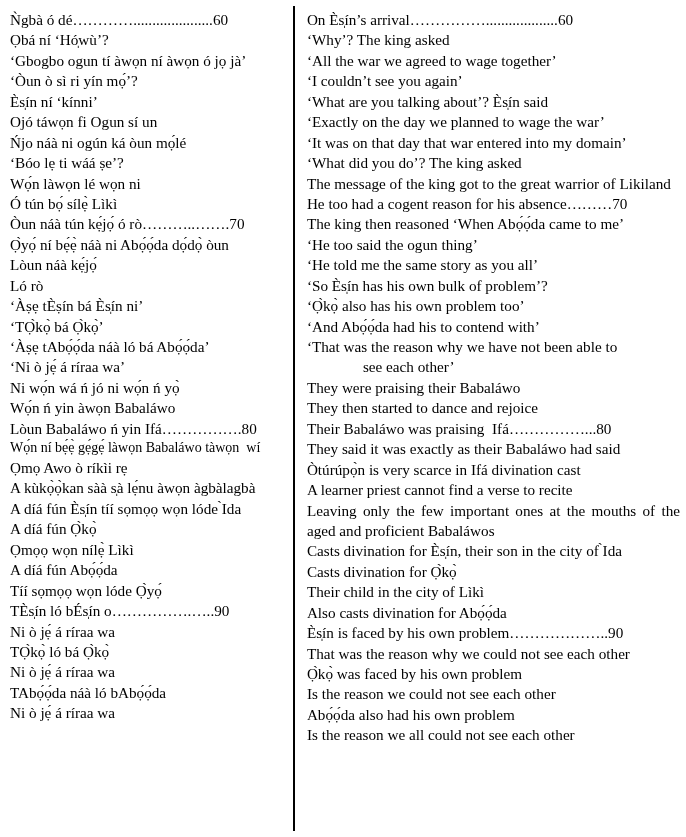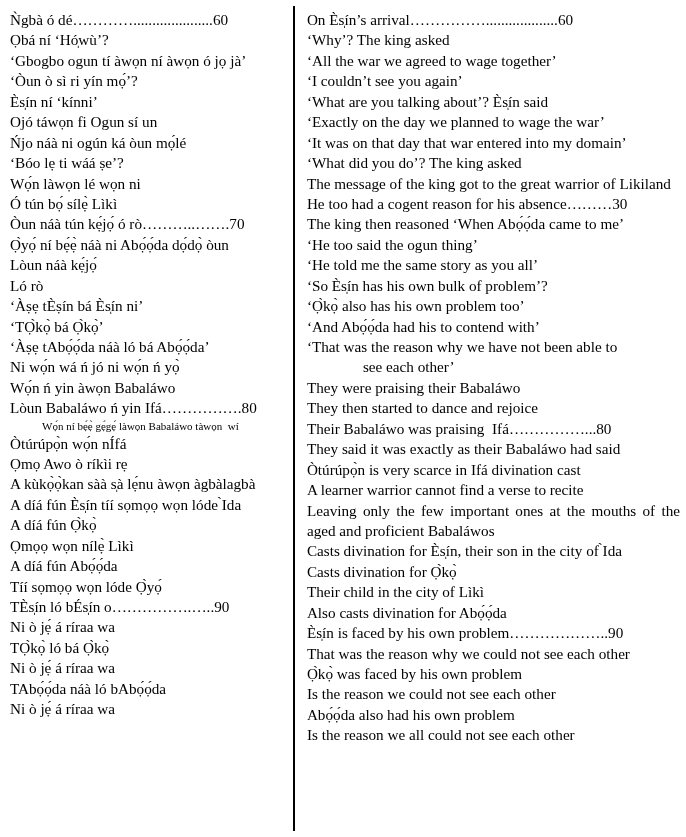--- a/index.html
+++ b/index.html
@@ -41,22 +41,21 @@
     padding-right: 6px;
   }
   .line {
     font-size: 15.2px;
     line-height: 1.345;
     white-space: pre-wrap;
     margin: 0;
     padding: 0;
   }
   .line.small {
-    font-size: 11px;
-    margin-left: 32px;
+    font-size: 14px;
   }
   .line.justify {
     text-align: justify;
     text-align-last: left;
   }
   .line.center-ish {
     padding-left: 56px;
   }
 </style>
 </head>
@@ -75,25 +74,25 @@
       <p class="line">‘Bóo lẹ ti wáá ṣe’?</p>
       <p class="line">Wọ́n làwọn lé wọn ni</p>
       <p class="line">Ó tún bọ́ sílẹ̀ Lìkì</p>
       <p class="line">Òun náà tún kẹ́jọ́ ó rò………..…….70</p>
       <p class="line">Ọ̀yọ́ ní bẹ́ẹ̀ náà ni Abọ́ọ́da dọ́dọ̀ òun</p>
       <p class="line">Lòun náà kẹ́jọ́</p>
       <p class="line">Ló rò</p>
       <p class="line">‘Àṣẹ tÈṣín bá Ès̩ín ni’</p>
       <p class="line">‘TỌ̀kọ̀ bá Ọ̀kọ̀’</p>
       <p class="line">‘Àṣẹ tAbọ́ọ́da náà ló bá Abọ́ọ́da’</p>
+      <p class="line">‘Ni ò jẹ́ á ríraa wa’</p>
       <p class="line">Ni wọ́n wá ń jó ni wọ́n ń yọ̀</p>
       <p class="line">Wọ́n ń yin àwọn Babaláwo</p>
       <p class="line">Lòun Babaláwo ń yin Ifá…………….80</p>
       <p class="line small">Wọ́n ní bẹ́ẹ̀ gẹ́gẹ́ làwọn Babaláwo tàwọn  wí</p>
-      <p class="line">Òtúrúpọ̀n wọ́n nÍfá</p>
       <p class="line">Ọmọ Awo ò ríkìi rẹ</p>
       <p class="line">A kùkọ̀ọ̀kan sàà s̩à lẹ́nu àwọn àgbàlagbà</p>
       <p class="line">A díá fún Ès̩ín tíí sọmọọ wọn lóde ̀Ida</p>
       <p class="line">A díá fún Ọ̀kọ̀</p>
       <p class="line">Ọmọọ wọn nílẹ̀ Lìkì</p>
       <p class="line">A díá fún Abọ́ọ́da</p>
       <p class="line">Tíí sọmọọ wọn lóde Ọ̀yọ́</p>
       <p class="line">TÈs̩ín ló bÉs̩ín o…………….…..90</p>
       <p class="line">Ni ò jẹ́ á ríraa wa</p>
       <p class="line">TỌ̀kọ̀ ló bá Ọ̀kọ̀</p>
@@ -107,35 +106,35 @@
   <div class="column col-right" id="right-col">
       <p class="line">On Ès̩ín’s arrival……………...................60</p>
       <p class="line">‘Why’? The king asked</p>
       <p class="line">‘All the war we agreed to wage together’</p>
       <p class="line">‘I couldn’t see you again’</p>
       <p class="line">‘What are you talking about’? Ès̩ín said</p>
       <p class="line">‘Exactly on the day we planned to wage the war’</p>
       <p class="line">‘It was on that day that war entered into my domain’</p>
       <p class="line">‘What did you do’? The king asked</p>
       <p class="line justify">The message of the king got to the great warrior of Likiland</p>
-      <p class="line">He too had a cogent reason for his absence………30</p>
+      <p class="line">He too had a cogent reason for his absence………70</p>
       <p class="line">The king then reasoned ‘When Abọ́ọ́da came to me’</p>
       <p class="line">‘He too said the ogun thing’</p>
       <p class="line">‘He told me the same story as you all’</p>
       <p class="line">‘So Ès̩ín has his own bulk of problem’?</p>
       <p class="line">‘Ọ̀kọ̀ also has his own problem too’</p>
       <p class="line">‘And Abọ́ọ́da had his to contend with’</p>
       <p class="line">‘That was the reason why we have not been able to</p>
       <p class="line center-ish">see each other’</p>
       <p class="line">They were praising their Babaláwo</p>
       <p class="line">They then started to dance and rejoice</p>
       <p class="line">Their Babaláwo was praising  Ifá……………...80</p>
       <p class="line">They said it was exactly as their Babaláwo had said</p>
       <p class="line">Òtúrúpọ̀n is very scarce in Ifá divination cast</p>
-      <p class="line">A learner warrior cannot find a verse to recite</p>
+      <p class="line">A learner priest cannot find a verse to recite</p>
       <p class="line justify">Leaving only the few important ones at the mouths of the aged and proficient Babaláwos</p>
       <p class="line">Casts divination for Ès̩ín, their son in the city of ̀Ida</p>
       <p class="line">Casts divination for Ọ̀kọ̀</p>
       <p class="line">Their child in the city of Lìkì</p>
       <p class="line">Also casts divination for Abọ́ọ́da</p>
       <p class="line">Ès̩ín is faced by his own problem………………..90</p>
       <p class="line">That was the reason why we could not see each other</p>
       <p class="line">Ọ̀kọ̀ was faced by his own problem</p>
       <p class="line">Is the reason we could not see each other</p>
       <p class="line">Abọ́ọ́da also had his own problem</p>

